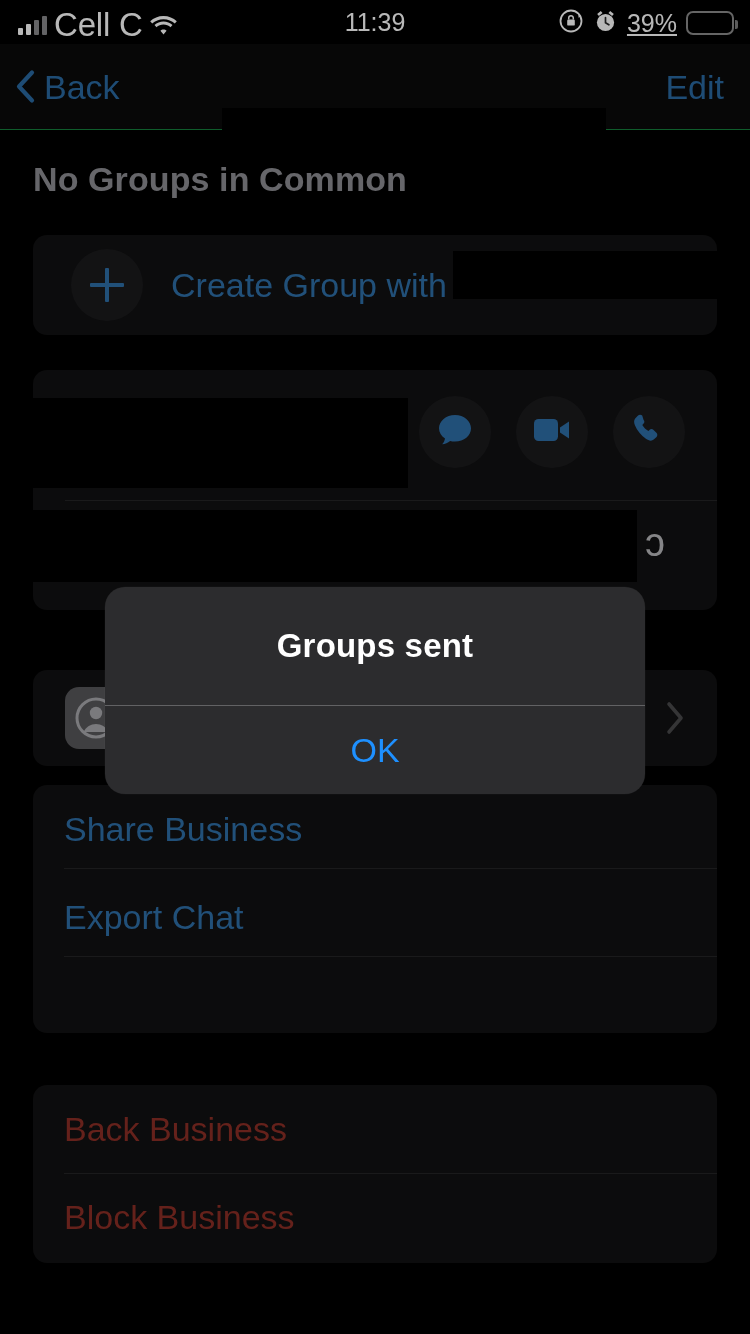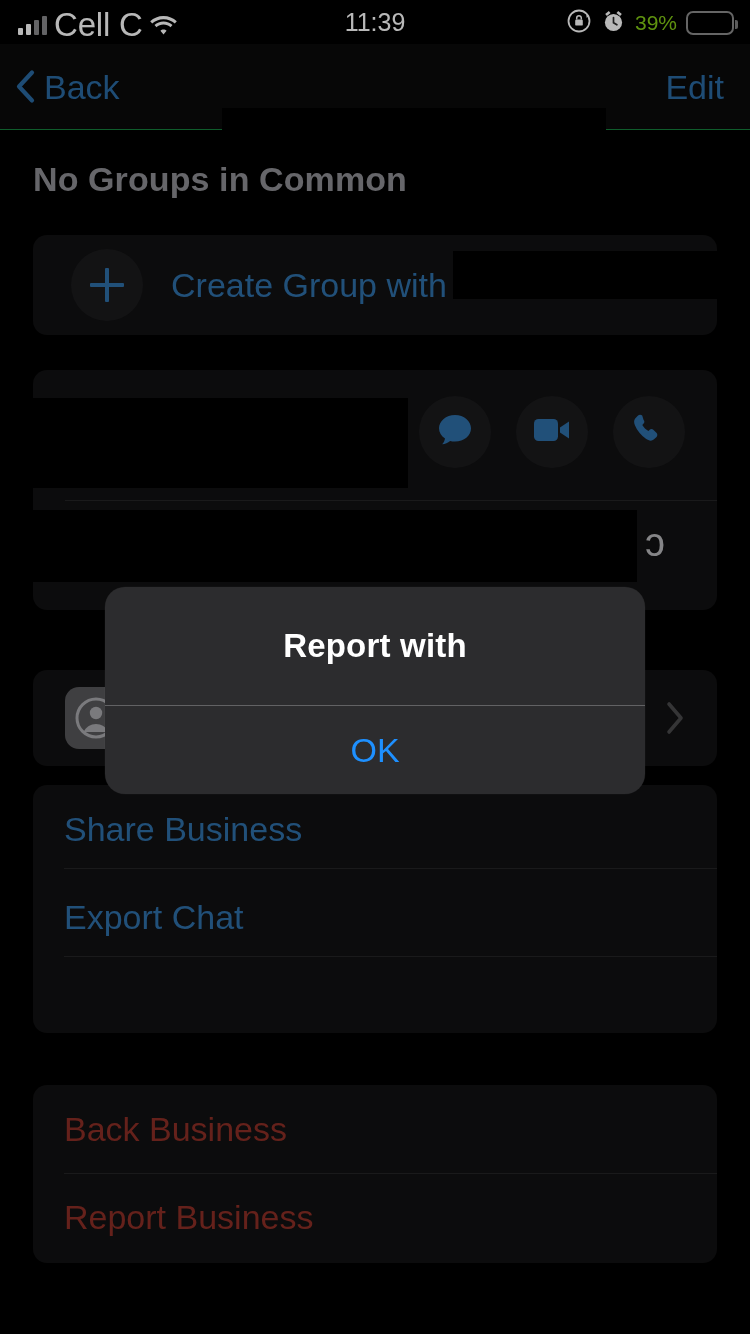--- a/index.html
+++ b/index.html
@@ -24,21 +24,21 @@
   .bars i.b2 { height:11px; }
   .bars i.b3 { height:15px; background:#8a8a8d; }
   .bars i.b4 { height:19px; background:#8a8a8d; }
   .carrier { font-size:33px; letter-spacing:-0.2px; color:#fff; line-height:1; }
   .wifi { width:27px; height:20px; position:relative; }
 
   .sb-center { position:absolute; left:0; width:750px; text-align:center; top:8px;
                font-size:25px; color:#fff; letter-spacing:0px; }
 
   .sb-right { position:absolute; right:16px; top:8px; display:flex; align-items:center; gap:9px; }
-  .battpct { font-size:21px; color:#84cc16; }
+  .battpct { font-size:25px; color:#ffffff;text-decoration:underline; }
   .battery { width:48px; height:24px; border:2px solid rgba(255,255,255,0.55);
              border-radius:7px; position:relative; padding:2px; }
   .battery::after { content:""; position:absolute; right:-6px; top:7px; width:3px; height:9px;
                     background:rgba(255,255,255,0.5); border-radius:0 2px 2px 0; }
   .battfill { height:100%; border-radius:4px; }
 
   
   .navbar {
     position:absolute; top:44px; left:0; width:750px; height:86px;
     background:#0a0a0a; border-bottom:1px solid #15803d;
@@ -260,26 +260,26 @@
       </div>
       <div class="msep" style="top:171px"></div>
     </div>
 
     <div class="card card-menu2">
       <div class="mrow">
         <span class="mlabel red">Back Business</span>
       </div>
       <div class="msep" style="top:88px"></div>
       <div class="mrow">
-        <span class="mlabel red">Report Business</span>
+        <span class="mlabel red">Block Business</span>
       </div>
     </div>
 
   </div>
 
   <div class="dim"></div>
   <div class="alert">
-    <div class="alert-title">Report with</div>
+    <div class="alert-title">Groups sent</div>
     <div class="alert-sep"></div>
     <div class="alert-ok">OK</div>
   </div>
 
 </div>
 
 </body></html>

